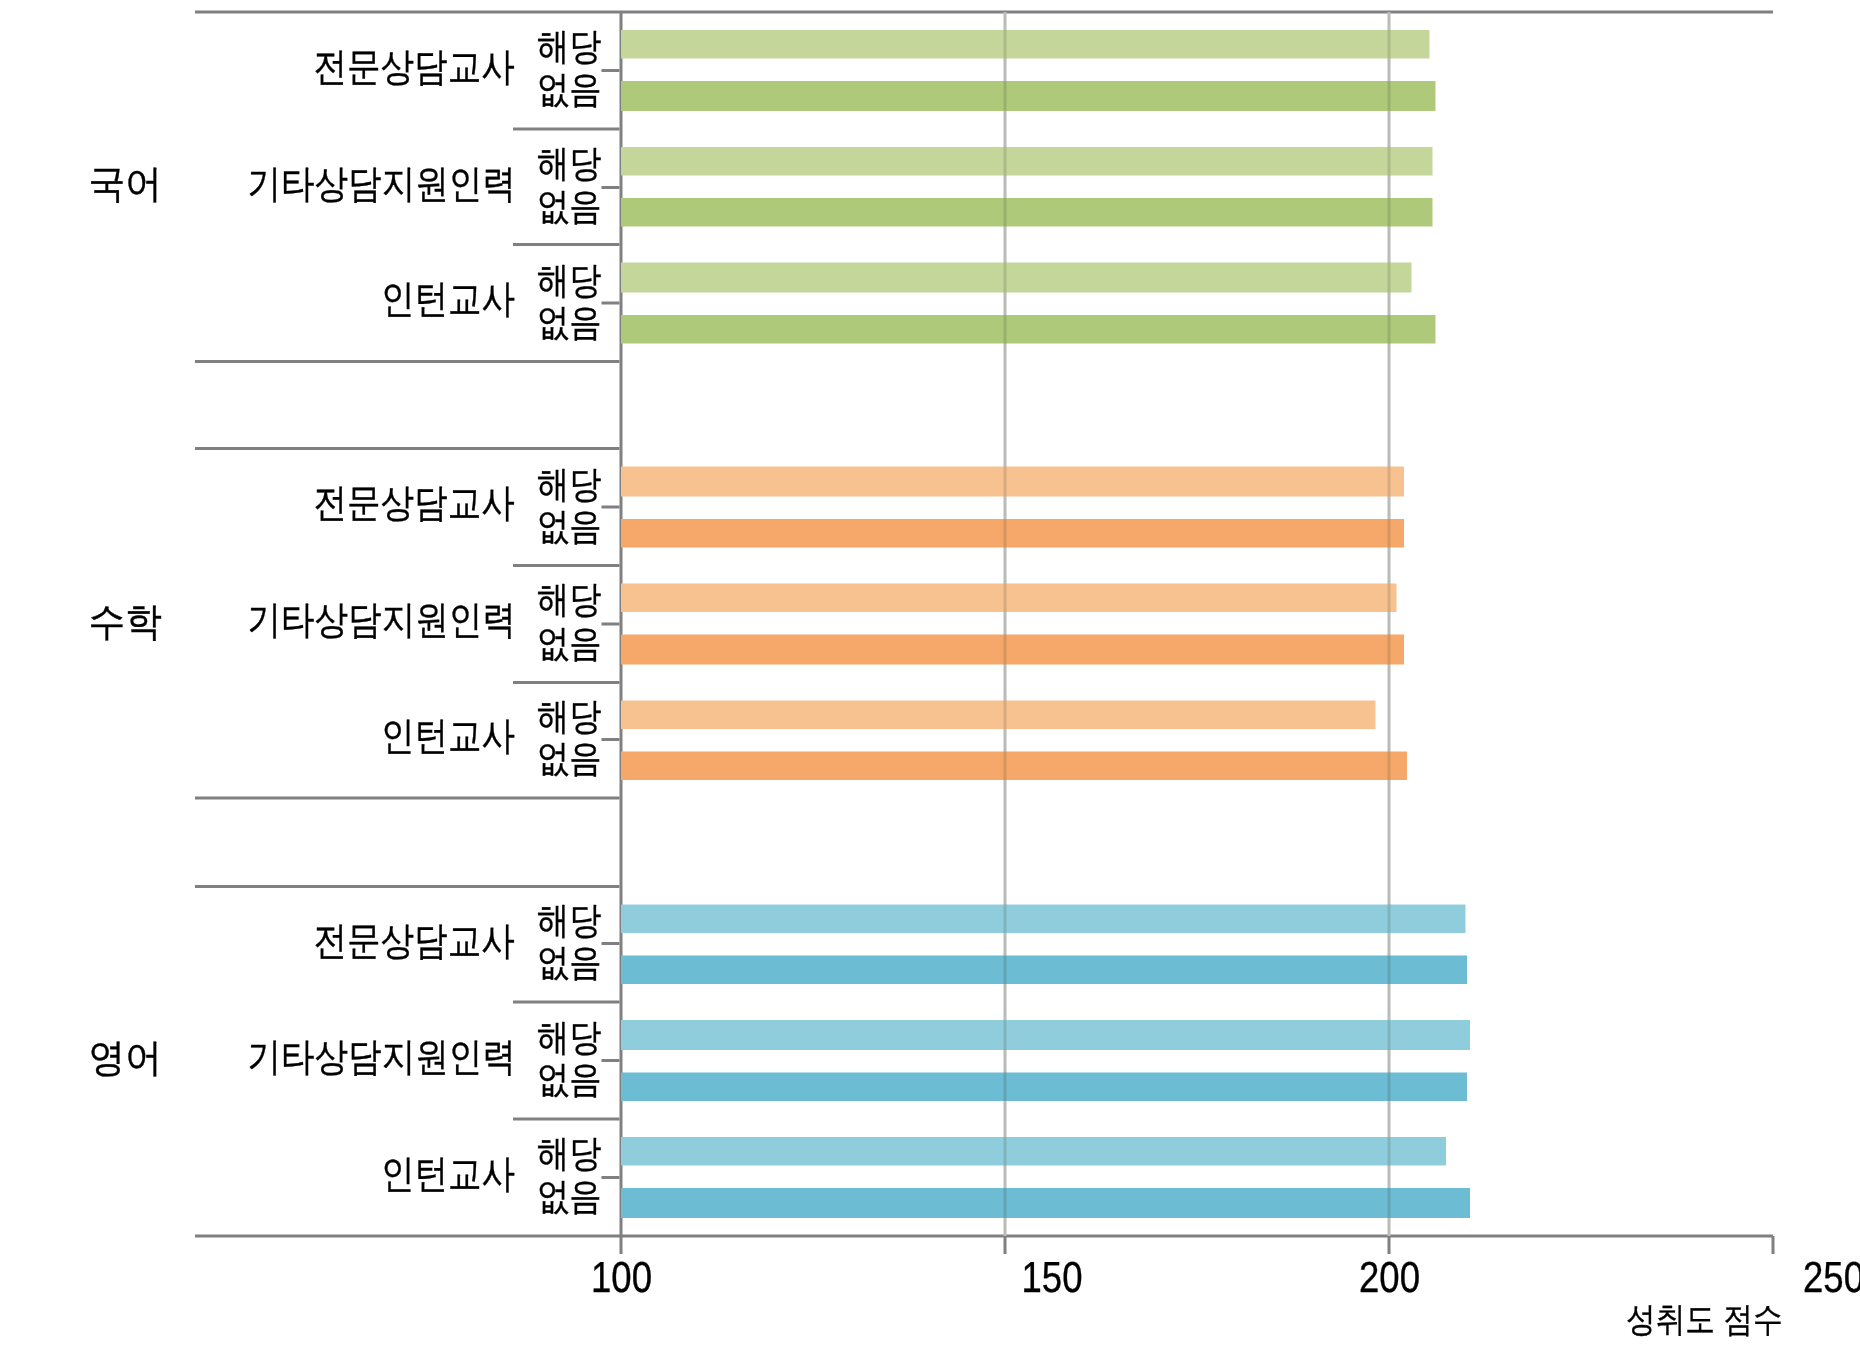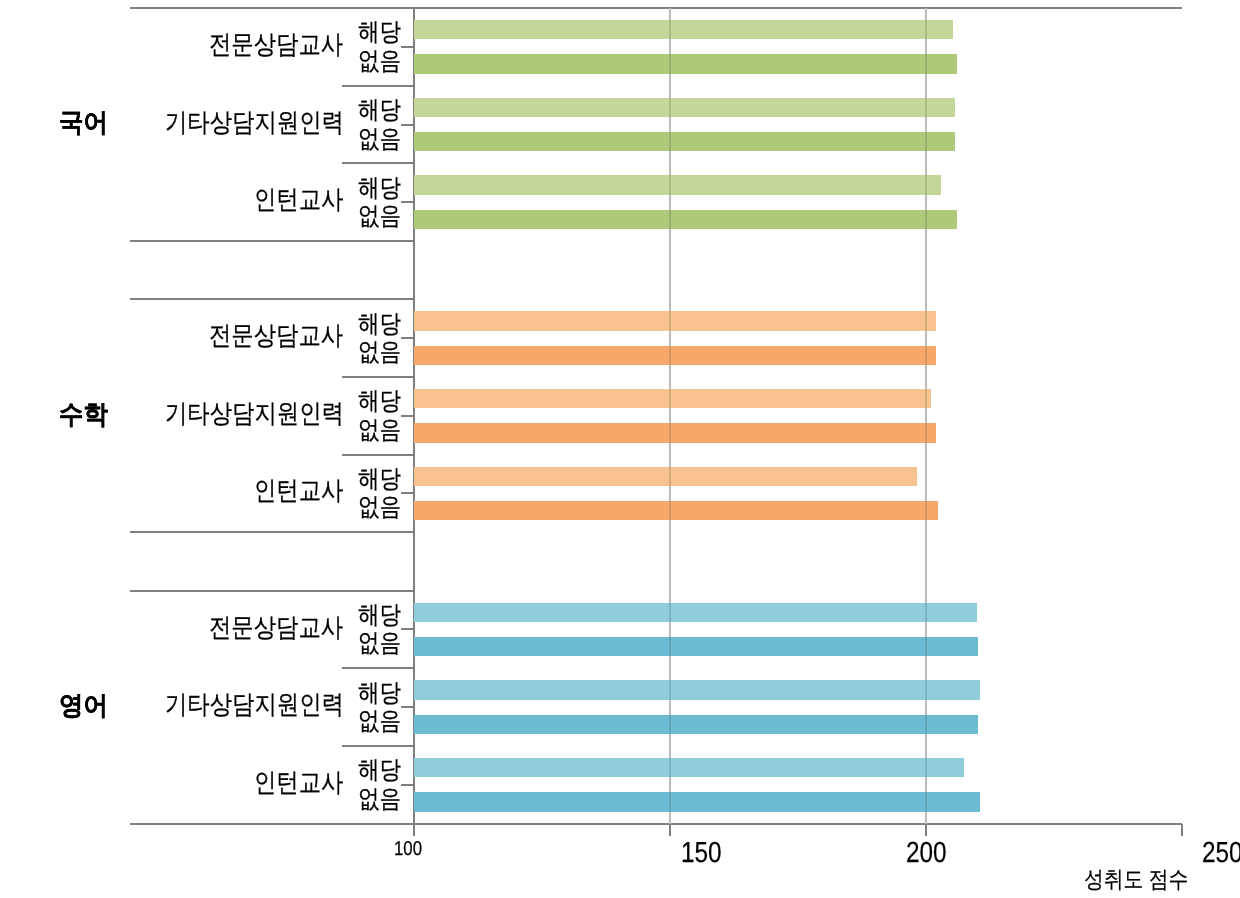--- a/index.html
+++ b/index.html
@@ -8,21 +8,21 @@
         font-family:"Liberation Sans",sans-serif;color:#000000;
         -webkit-font-smoothing:antialiased;}
   .ln{position:absolute;background:#808080;}
   .hline{height:2px;}
   .vline{width:2px;}
   .grid{position:absolute;width:2px;background:#d7d7d7;}
   .gridtop{position:absolute;width:2px;background:rgba(40,52,30,0.16);}
   .bar{position:absolute;}
   .txt{position:absolute;white-space:nowrap;line-height:1;will-change:transform;}
   .txt > span{display:inline-block;-webkit-font-smoothing:antialiased;text-rendering:geometricPrecision;-webkit-text-stroke:0.25px currentColor;}
-  .subj{font-weight:700;}
+  .subj{font-weight:400;}
 </style>
 </head>
 <body>
 
 <div id="page">
 
   <div class="ln hline" id="plot-top-rule" style="left: 129.5px; top: 7.1px; width: 1052.5px;"></div>
   <div class="ln hline" id="value-axis-line" style="left: 129.5px; top: 822.57px; width: 1052.5px;"></div>
   <div class="ln vline" id="cat-axis-line" style="left: 412.9px; top: 8.1px; height: 828.07px;"></div>
 
@@ -74,21 +74,21 @@
       <div class="ln hline" style="left: 400.9px; top: 414.835px; width: 12px;"></div>
       <div class="ln hline" style="left: 400.9px; top: 492.465px; width: 12px;"></div>
       <div class="ln hline" style="left: 400.9px; top: 628.495px; width: 12px;"></div>
       <div class="ln hline" style="left: 400.9px; top: 706.125px; width: 12px;"></div>
       <div class="ln hline" style="left: 400.9px; top: 783.755px; width: 12px;"></div>
       <div class="ln vline" style="left: 668.965px; top: 823.57px; height: 12.6px;"></div>
       <div class="ln vline" style="left: 925.03px; top: 823.57px; height: 12.6px;"></div>
       <div class="ln vline" style="left: 1181.09px; top: 823.57px; height: 12.6px;"></div>
     </div>
   <div id="layer-labels">
-      <div class="txt" style="font-size: 20px; top: 838.18px; left: 393.74px;"><span style="transform: scaleX(0.84); transform-origin: left center;">100</span></div>
+      <div class="txt" style="font-size: 29px; top: 838.18px; left: 393.74px;"><span style="transform: scaleX(0.84); transform-origin: left center;">100</span></div>
       <div class="txt" style="font-size: 29px; top: 838.18px; left: 681px;"><span style="transform: scaleX(0.84); transform-origin: left center;">150</span></div>
       <div class="txt" style="font-size: 29px; top: 838.18px; left: 905.87px;"><span style="transform: scaleX(0.84); transform-origin: left center;">200</span></div>
       <div class="txt" style="font-size: 29px; top: 838.18px; left: 1161.93px; margin-left: 40px;"><span style="transform: scaleX(0.84); transform-origin: left center;">250</span></div>
       <div class="txt subj" style="font-size: 26px; top: 109.465px; left: 58.96px;"><span style="transform: scaleX(0.94); transform-origin: left center;">국어</span></div>
       <div class="txt subj" style="font-size: 26px; top: 400.755px; left: 58.96px;"><span style="transform: scaleX(0.94); transform-origin: left center;">수학</span></div>
       <div class="txt subj" style="font-size: 26px; top: 692.045px; left: 58.96px;"><span style="transform: scaleX(0.94); transform-origin: left center;">영어</span></div>
       <div class="txt" style="font-size: 26px; top: 30.935px; left: 209.34px;"><span style="transform: scaleX(0.86); transform-origin: left center;">전문상담교사</span></div>
       <div class="txt" style="font-size: 25px; top: 19.315px; left: 357.7px;"><span style="transform: scaleX(0.86); transform-origin: left center;">해당</span></div>
       <div class="txt" style="font-size: 25px; top: 47.915px; left: 357.7px;"><span style="transform: scaleX(0.86); transform-origin: left center;">없음</span></div>
       <div class="txt" style="font-size: 26px; top: 108.565px; left: 164.62px;"><span style="transform: scaleX(0.86); transform-origin: left center;">기타상담지원인력</span></div>

